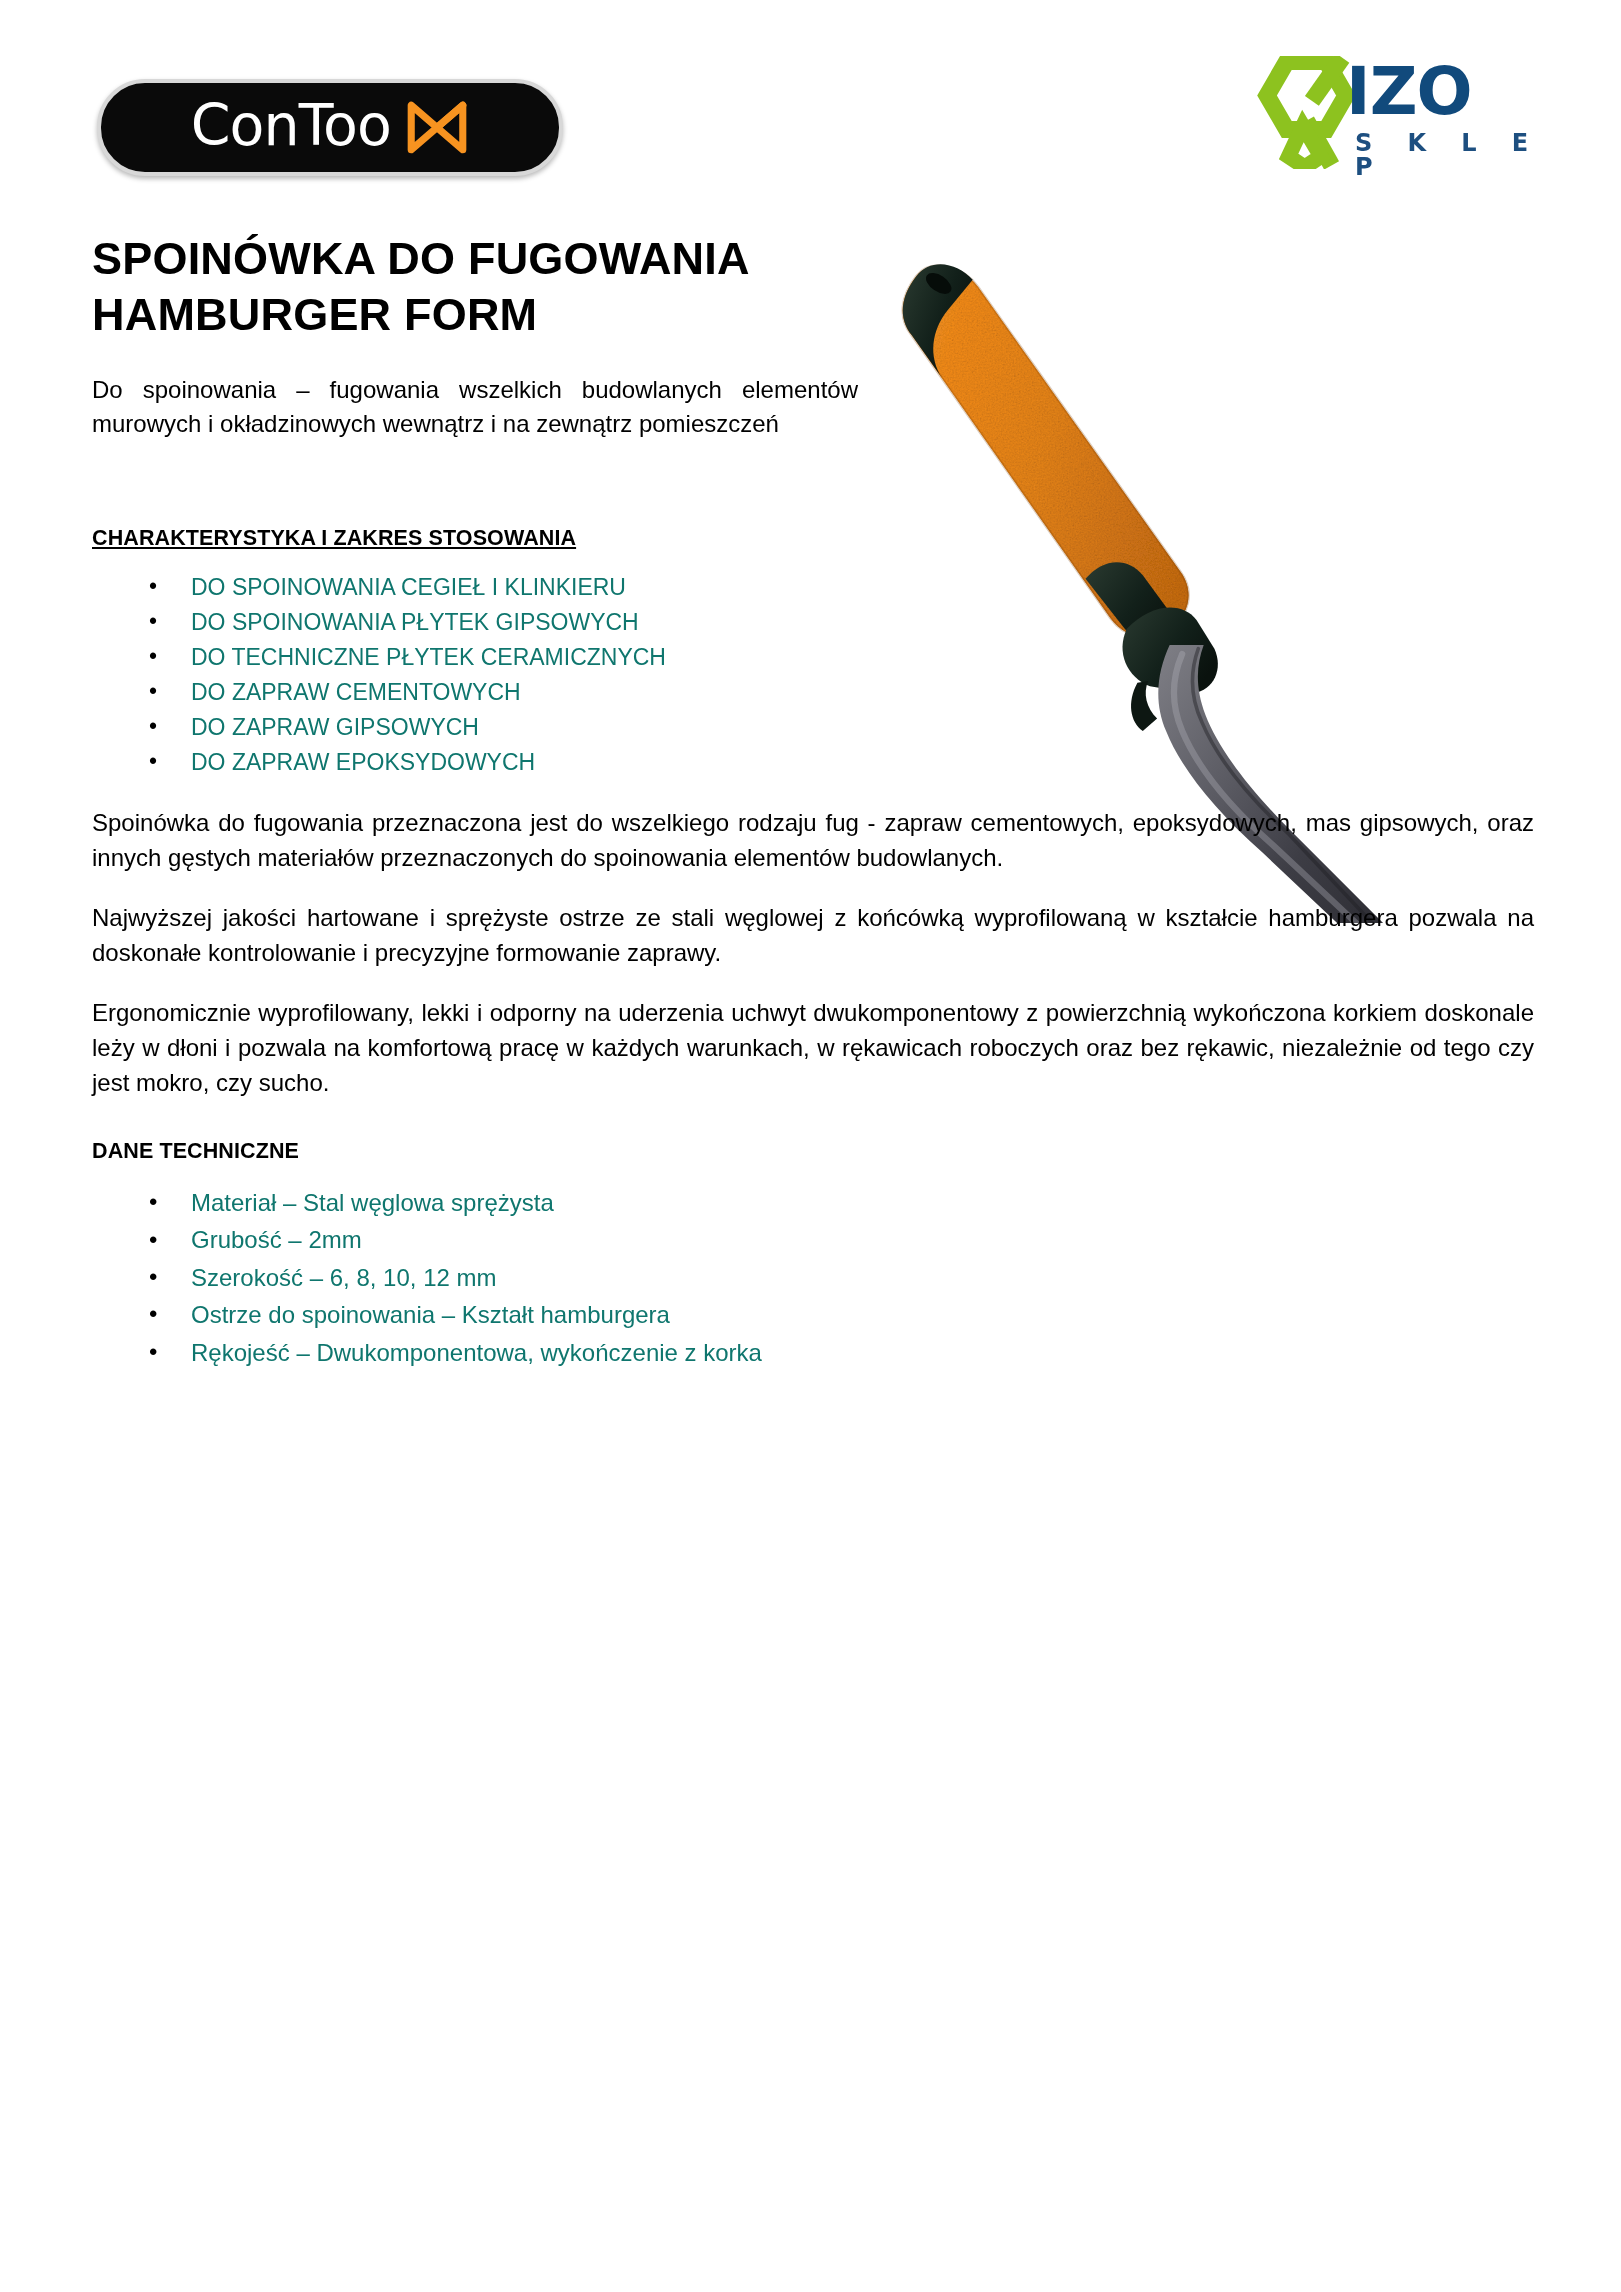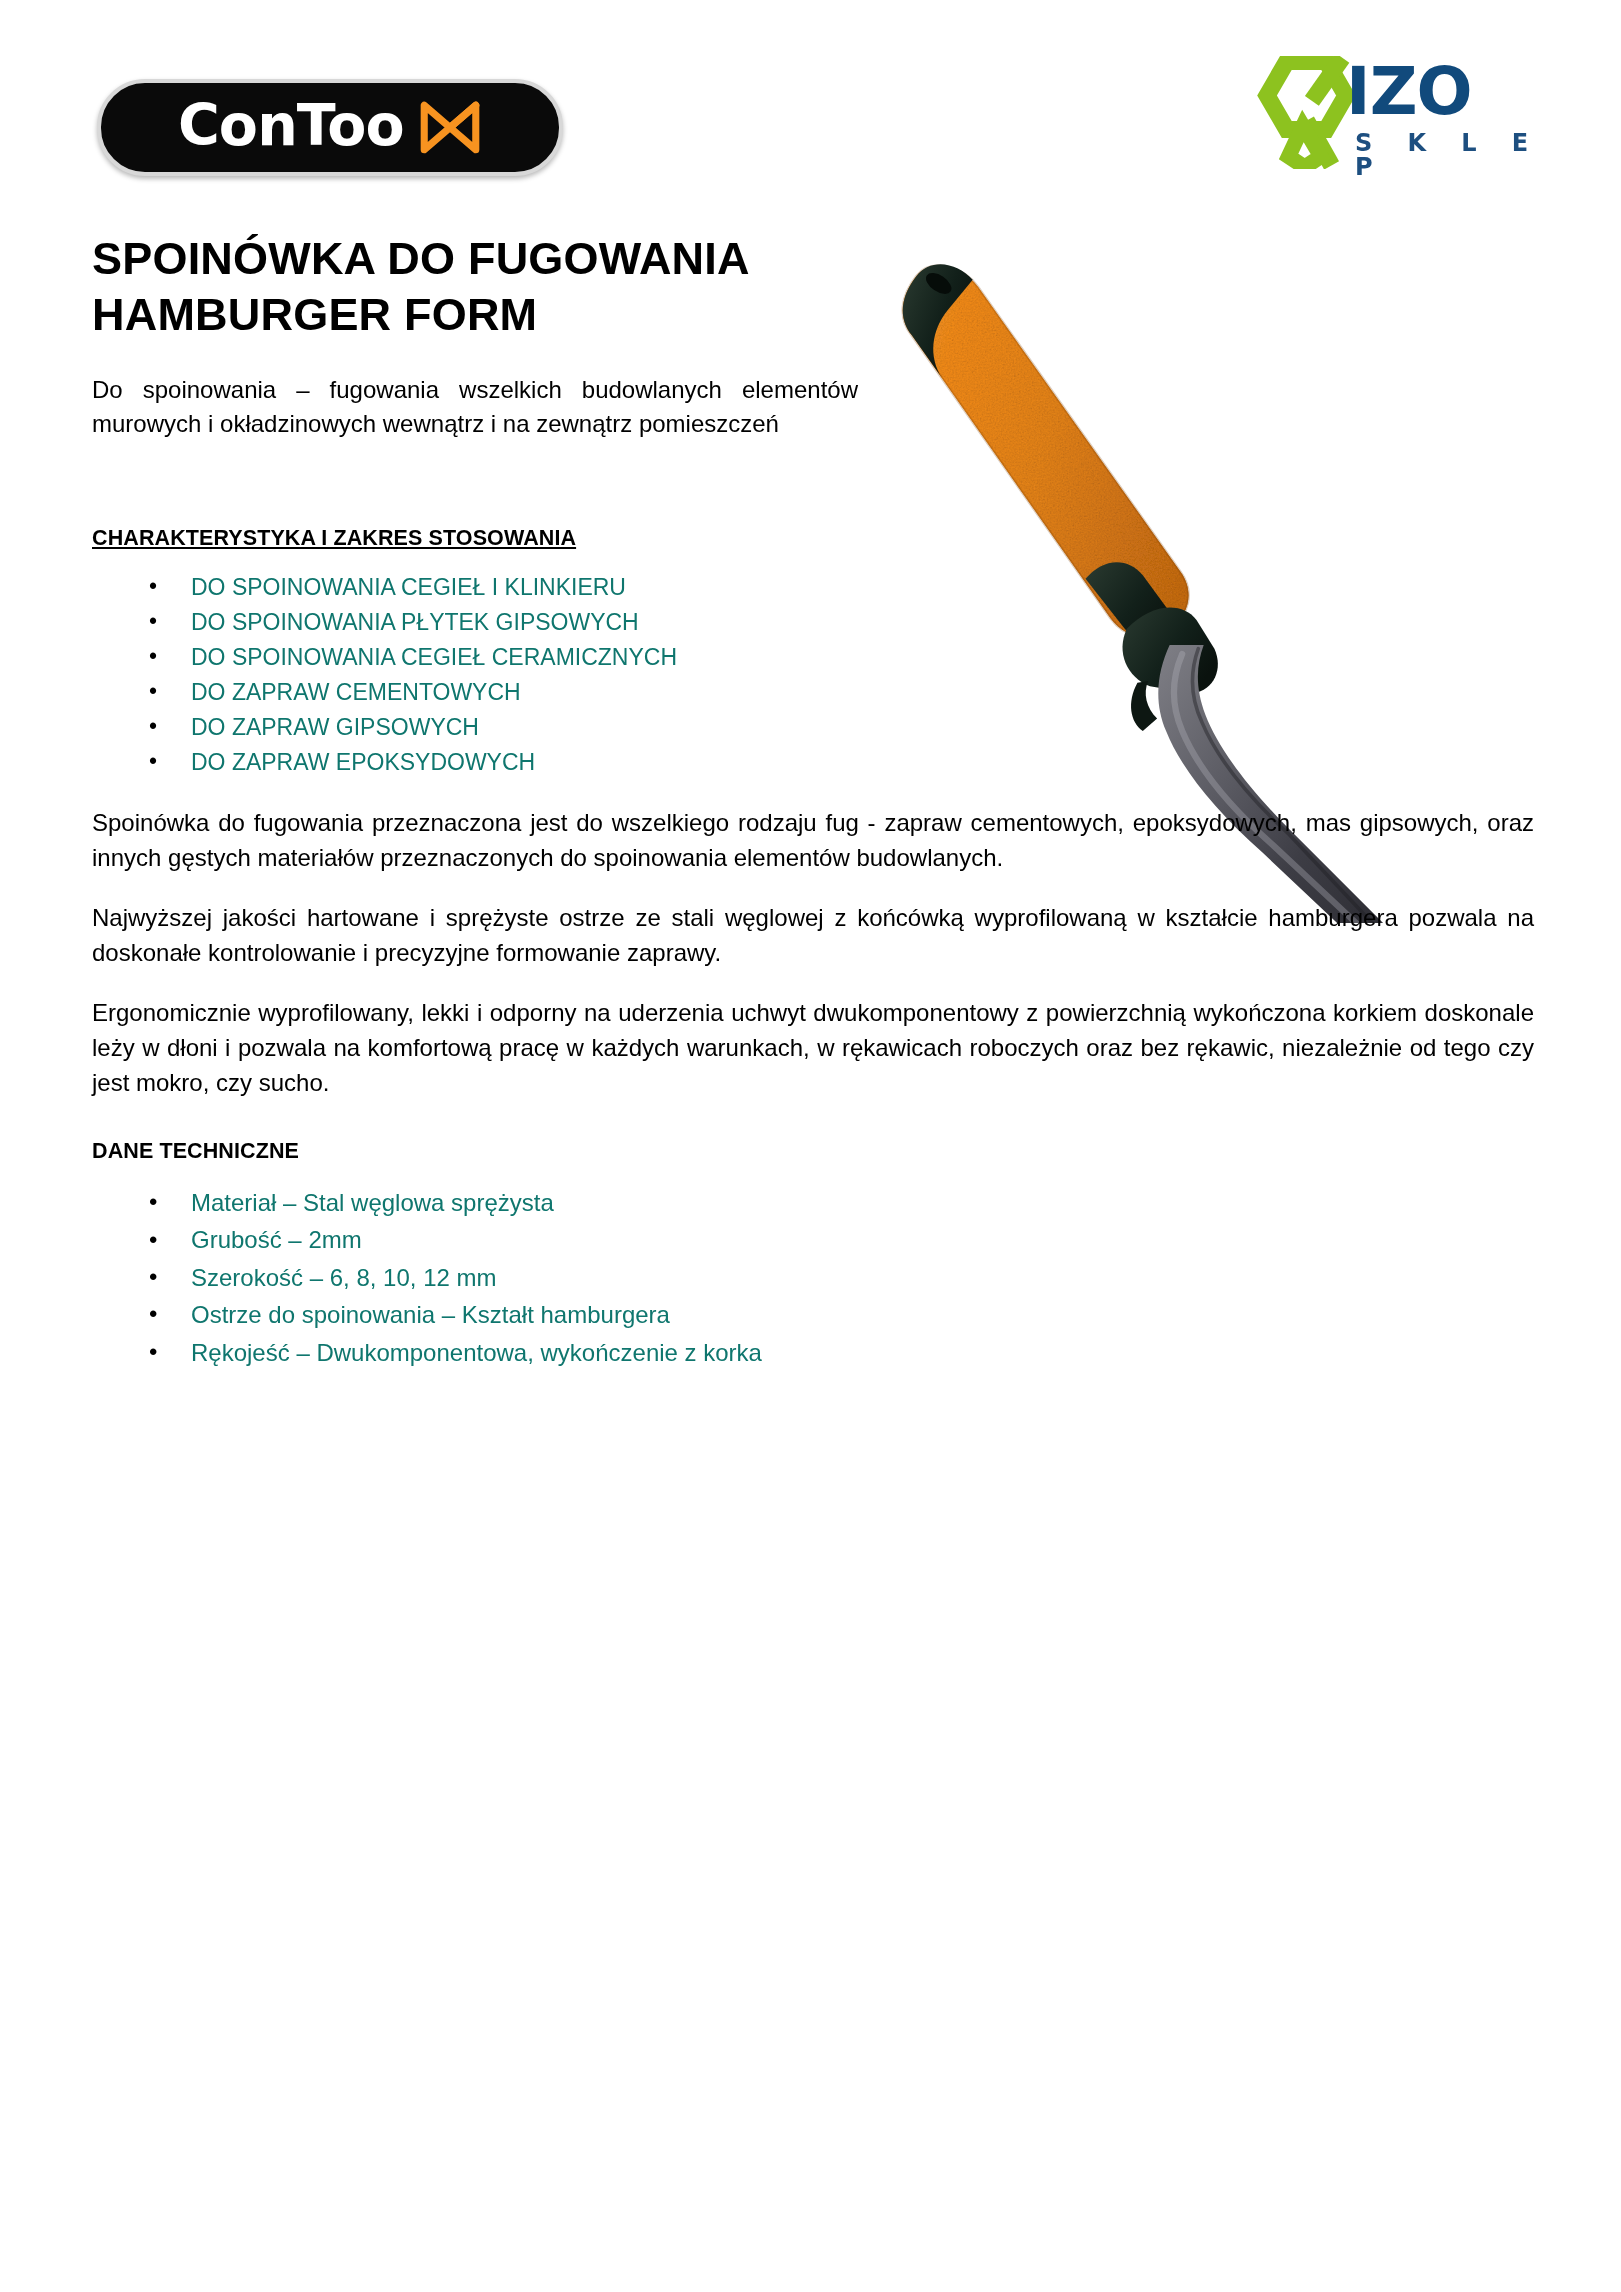--- a/index.html
+++ b/index.html
@@ -45,21 +45,21 @@
     display: flex;
     align-items: center;
     justify-content: center;
     gap: 14.3px;
     overflow: hidden;
   }
 
   .contoo-wordmark {
     color: #ffffff;
     font-family: "DejaVu Sans", sans-serif;
-    font-weight: bold;
+    font-weight: normal;
     font-size: 57px;
     letter-spacing: -0.9px;
     line-height: 1;
     transform: translateY(-1.8px);
   }
 
   .contoo-mark {
     width: 64px;
     height: 57px;
     flex: 0 0 auto;
@@ -292,21 +292,21 @@
 
     <h1 class="title">SPOINÓWKA DO FUGOWANIA HAMBURGER FORM</h1>
 
     <p class="lead">Do spoinowania – fugowania wszelkich budowlanych elementów murowych i okładzinowych wewnątrz i na zewnątrz pomieszczeń</p>
 
     <h2 class="section-head head-charakterystyka">CHARAKTERYSTYKA I ZAKRES STOSOWANIA</h2>
 
     <ul class="bullets">
       <li>DO SPOINOWANIA CEGIEŁ I KLINKIERU</li>
       <li>DO SPOINOWANIA PŁYTEK GIPSOWYCH</li>
-      <li>DO SPOINOWANIA CEGIEŁ CERAMICZNYCH</li>
+      <li>DO TECHNICZNE PŁYTEK CERAMICZNYCH</li>
       <li>DO ZAPRAW CEMENTOWYCH</li>
       <li>DO ZAPRAW GIPSOWYCH</li>
       <li>DO ZAPRAW EPOKSYDOWYCH</li>
     </ul>
 
     <p class="body">Spoinówka do fugowania przeznaczona jest do wszelkiego rodzaju fug - zapraw cementowych, epoksydowych, mas gipsowych, oraz innych gęstych materiałów przeznaczonych do spoinowania elementów budowlanych.</p>
     <p class="body">Najwyższej jakości hartowane i sprężyste ostrze ze stali węglowej z końcówką wyprofilowaną w kształcie hamburgera pozwala na doskonałe kontrolowanie i precyzyjne formowanie zaprawy.</p>
     <p class="body">Ergonomicznie wyprofilowany, lekki i odporny na uderzenia uchwyt dwukomponentowy z powierzchnią wykończona korkiem doskonale leży w dłoni i pozwala na komfortową pracę w każdych warunkach, w rękawicach roboczych oraz bez rękawic, niezależnie od tego czy jest mokro, czy sucho.</p>
 
     <h2 class="section-head head-dane">DANE TECHNICZNE</h2>

